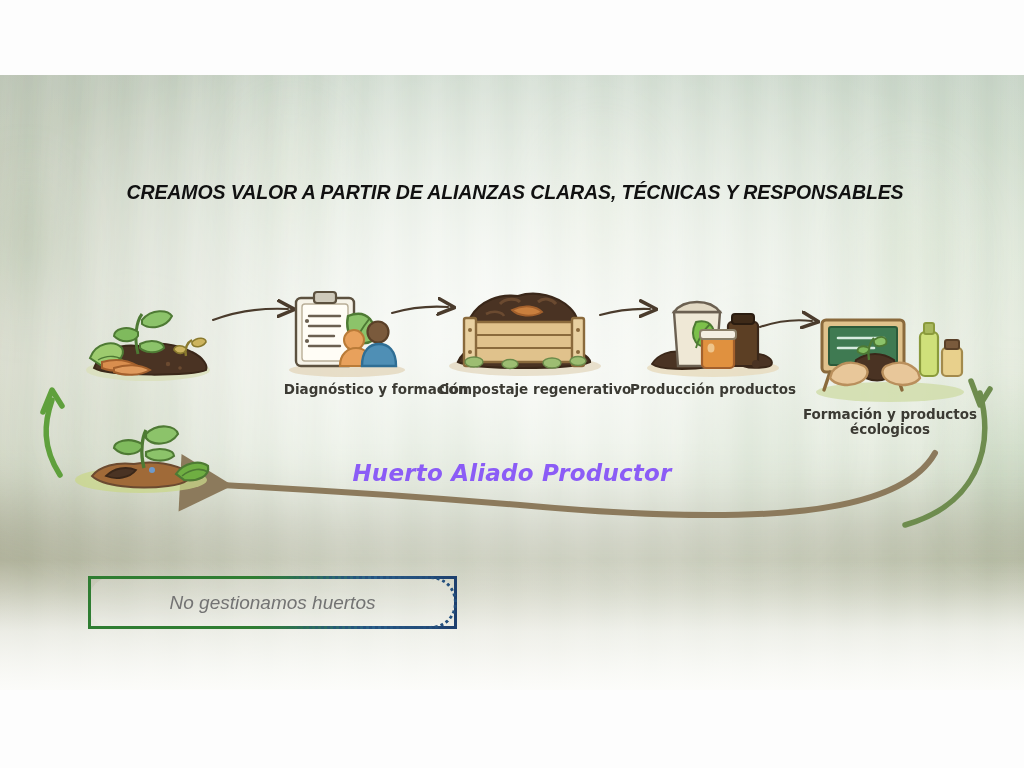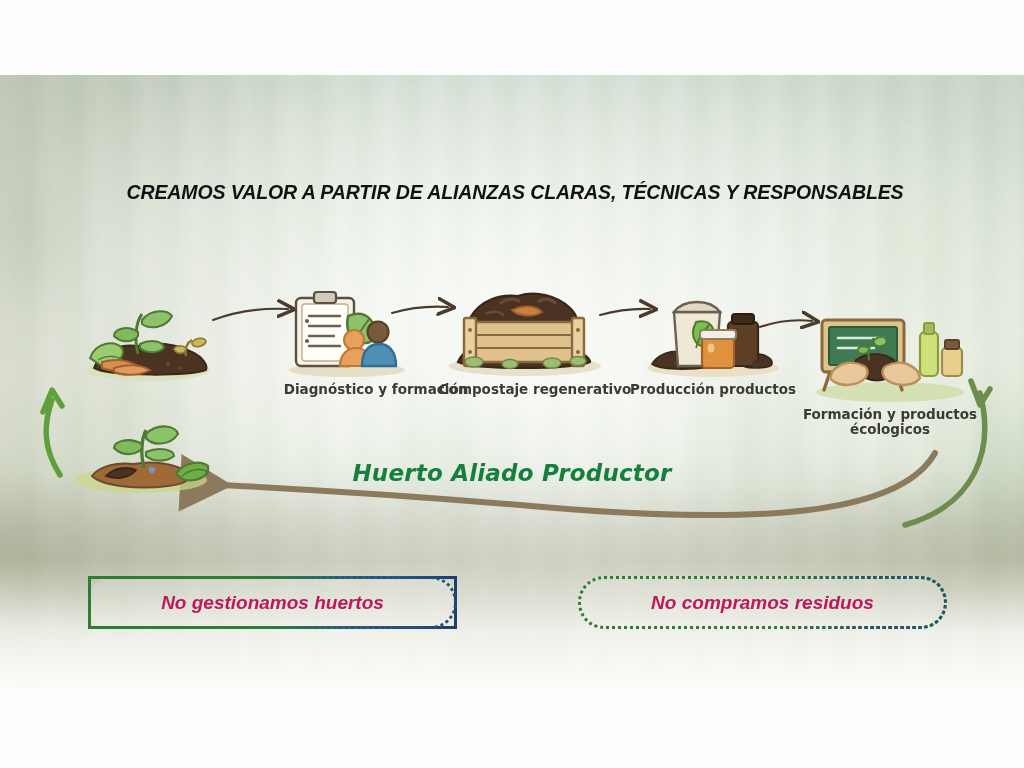--- a/index.html
+++ b/index.html
@@ -70,34 +70,34 @@
     font-weight:600;font-size:13.5px;color:#3b3a33;
     line-height:1.12;white-space:pre;
   }
   .node{position:absolute;}
   .svgwrap{position:absolute;pointer-events:none;}
 
   #centerlabel{
     position:absolute;left:0;right:0;top:460px;text-align:center;
     font-family:"DejaVu Sans", sans-serif;
     font-weight:bold;font-style:italic;font-size:23px;
-    color:#15803d;letter-spacing:.2px;
+    color:#8b5cf6;letter-spacing:.2px;
   }
 
   
   .pill{
     position:absolute;height:47px;border-radius:26px;
     border:3px dotted #2f7d32;
     display:flex;align-items:center;justify-content:center;
     background:rgba(255,255,255,.16);
     box-shadow:0 0 0 0 rgba(0,0,0,0);
   }
   .pill .pill-txt{
     font-family:"Liberation Sans", sans-serif;
-    font-weight:bold;font-style:italic;font-size:19px;color:#be185d;
+    font-weight:normal;font-style:italic;font-size:19px;color:#737373;
     white-space:nowrap;
   }
   #pill-left{left:88px;top:576px;width:363px;
     border-image:linear-gradient(90deg,#2f7d32 0%,#2f7d32 45%,#2b5f8a 78%,#1d3f6e 100%) 1;
   }
   #pill-right{left:578px;top:576px;width:363px;}
   
   .pill{border-color:#2f7d32;}
   .pill .edge-blue{
     position:absolute;right:-3px;top:-3px;bottom:-3px;width:46%;
@@ -296,18 +296,14 @@
     </svg>
   </div>
 
   <div id="centerlabel">Huerto Aliado Productor</div>
 
   <div class="pill" id="pill-left">
     <span class="pill-txt">No gestionamos huertos</span>
     <span class="edge-blue"></span>
   </div>
 
-  <div class="pill" id="pill-right">
-    <span class="pill-txt">No compramos residuos</span>
-    <span class="edge-blue"></span>
-  </div>
 
 </div>
 
 </body></html>

